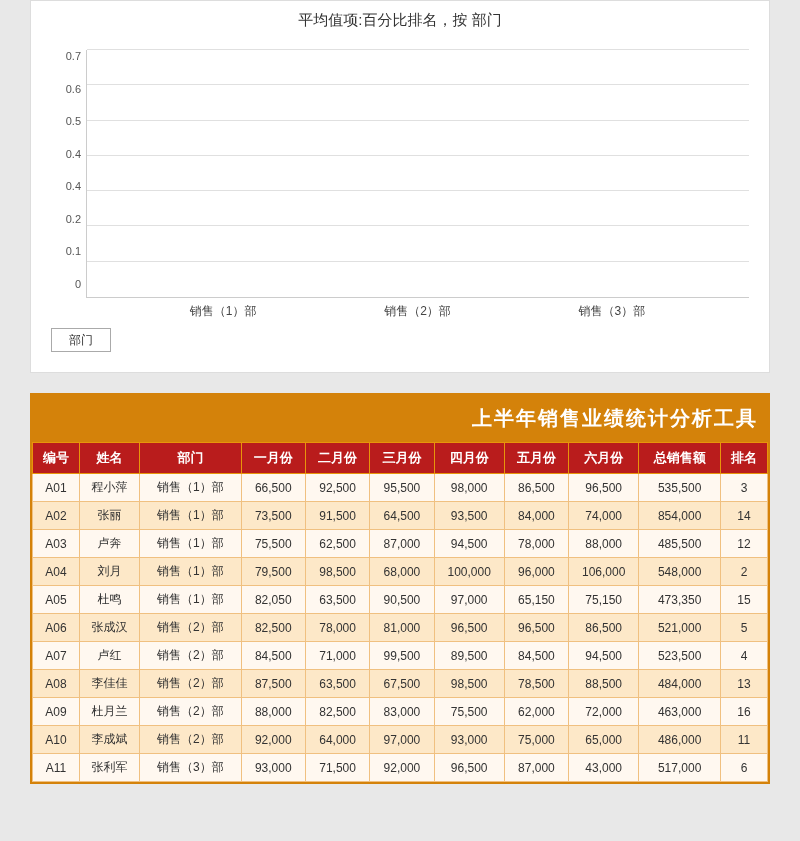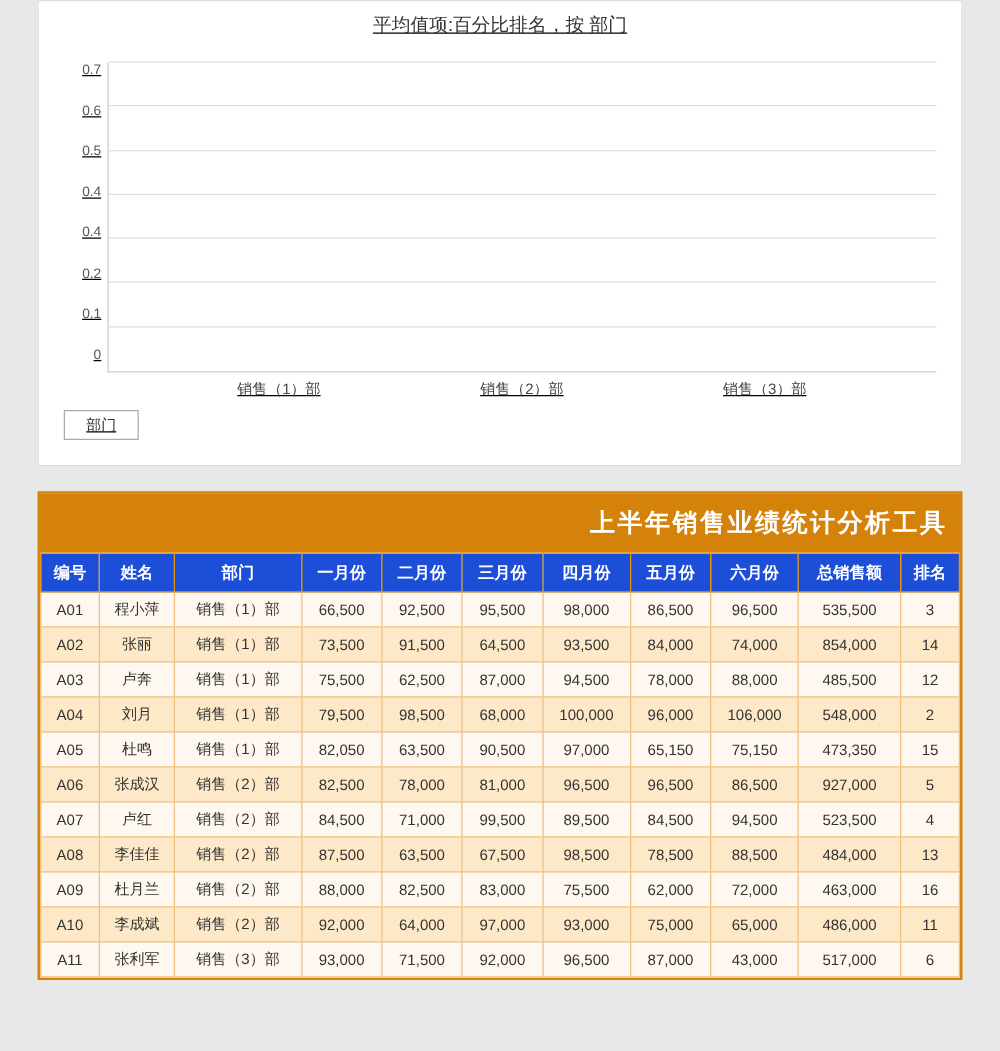--- a/index.html
+++ b/index.html
@@ -9,21 +9,20 @@
       width: 800px;
       min-height: 841px;
     }
 
     
     .chart-section {
       background: #fff;
       margin: 0 30px 20px 30px;
       padding: 10px 20px 20px 20px;
       border: 1px solid #ddd;
-      text-decoration: underline;
     }
 
     .chart-title {
       text-align: center;
       font-size: 15px;
       color: #333;
       margin-bottom: 10px;
     }
 
     .chart-area {
@@ -141,21 +140,21 @@
       padding: 10px;
       letter-spacing: 2px;
     }
 
     table {
       width: 100%;
       border-collapse: collapse;
     }
 
     thead tr {
-      background: #1d4ed8;
+      background: #b91c1c;
       color: #fff;
       font-family: Liberation Serif, serif;
     }
 
     thead th {
       padding: 6px 4px;
       text-align: center;
       font-size: 13px;
       border: 1px solid #e8950a;
     }
@@ -319,21 +318,21 @@
         <tr>
           <td>A06</td>
           <td>张成汉</td>
           <td>销售（2）部</td>
           <td>82,500</td>
           <td>78,000</td>
           <td>81,000</td>
           <td>96,500</td>
           <td>96,500</td>
           <td>86,500</td>
-          <td>927,000</td>
+          <td>521,000</td>
           <td>5</td>
         </tr>
         <tr>
           <td>A07</td>
           <td>卢红</td>
           <td>销售（2）部</td>
           <td>84,500</td>
           <td>71,000</td>
           <td>99,500</td>
           <td>89,500</td>

